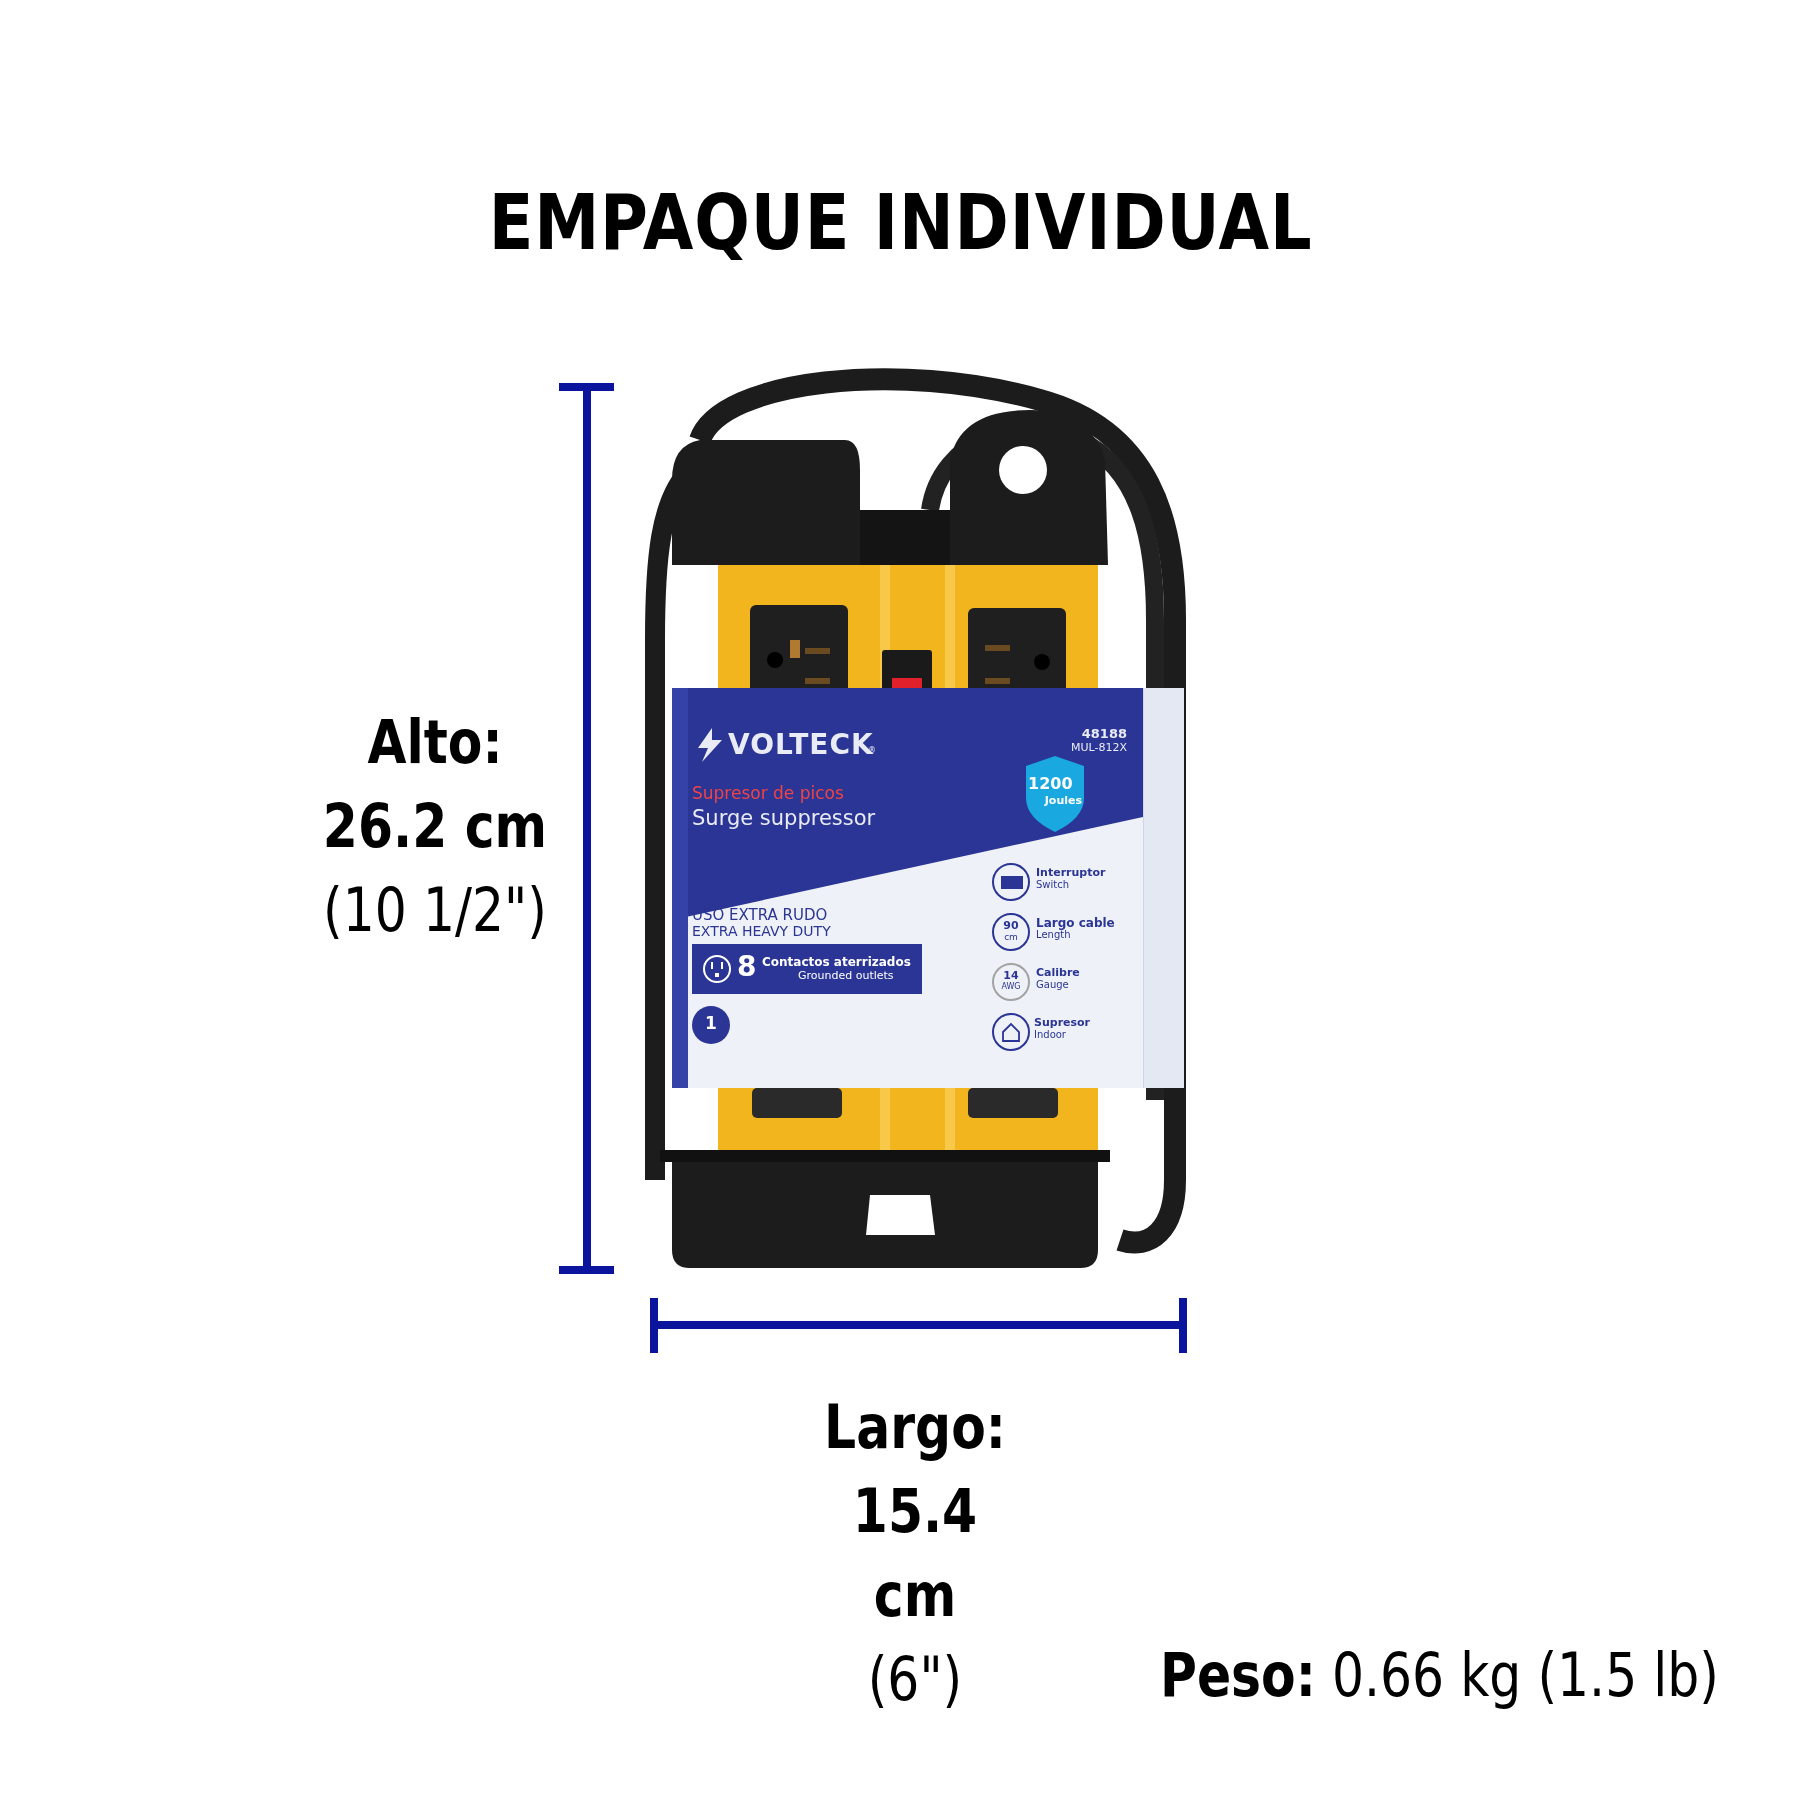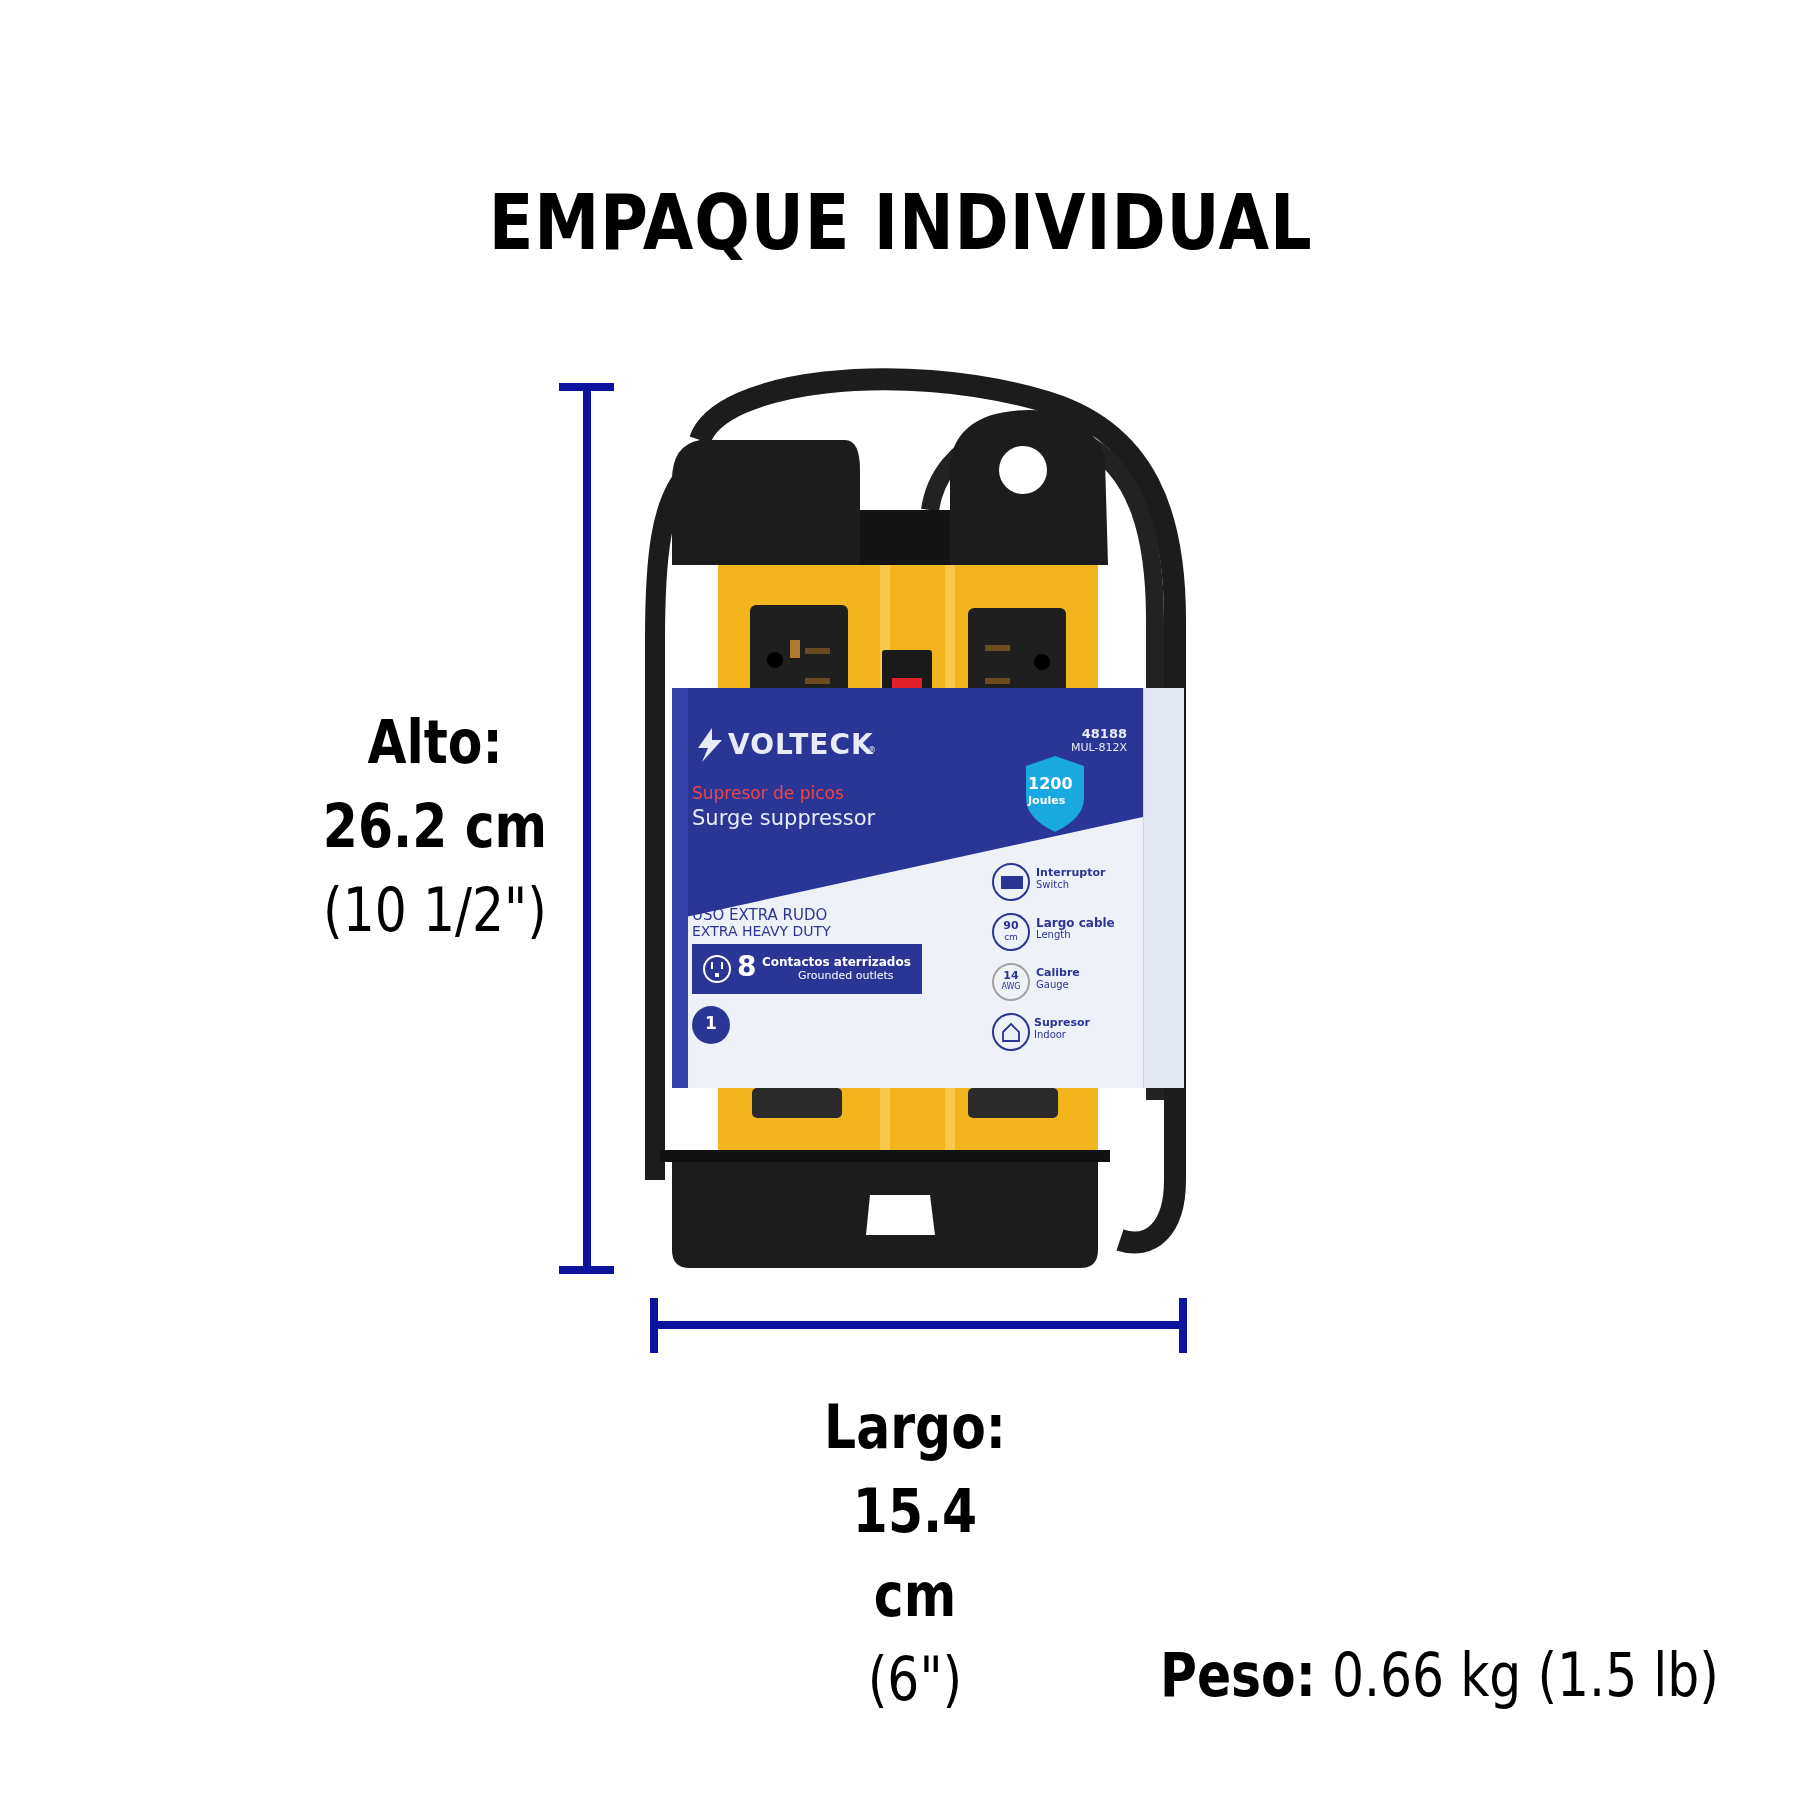--- a/index.html
+++ b/index.html
@@ -106,21 +106,21 @@
   <div class="t" style="right:57px;top:38px;font-size:13px;font-weight:bold;color:#e9ecf6;">48188</div>
   <div class="t" style="right:57px;top:53px;font-size:11px;color:#e9ecf6;">MUL-812X</div>
 
   <div class="t" style="left:20px;top:95px;font-size:17px;color:#ef4444;">Supresor de picos</div>
   <div class="t" style="left:20px;top:118px;font-size:21px;color:#e9ecf6;text-align:center;">Surge suppressor</div>
 
   <svg style="position:absolute;left:350px;top:66px;" width="66" height="80" viewBox="0 0 66 80">
     <path d="M33 2 L62 12 L62 44 Q62 64 33 78 Q4 64 4 44 L4 12 Z" fill="#1aa8e0"></path>
   </svg>
   <div class="t" style="left:356px;top:86px;width:54px;text-align:left;font-size:16px;font-weight:bold;color:#fff;">1200</div>
-  <div class="t" style="left:356px;top:106px;width:54px;text-align:left;font-size:11px;font-weight:bold;color:#fff;">Joules</div>
+  <div class="t" style="left:356px;top:106px;width:54px;text-align:right;font-size:11px;font-weight:bold;color:#fff;">Joules</div>
 
   <div class="t" style="left:20px;top:218px;font-size:15px;font-weight:normal;color:#2b3595;">USO EXTRA RUDO</div>
   <div class="t" style="left:20px;top:235px;font-size:14px;color:#2b3595;">EXTRA HEAVY DUTY</div>
 
   <div style="position:absolute;left:20px;top:256px;width:230px;height:50px;background:#2b3595;">
     <svg style="position:absolute;left:10px;top:10px;" width="30" height="30" viewBox="0 0 30 30">
       <circle cx="15" cy="15" r="13" fill="none" stroke="#fff" stroke-width="2"></circle>
       <rect x="9" y="8" width="2" height="7" fill="#fff"></rect>
         <rect x="19" y="8" width="2" height="7" fill="#fff"></rect>
       <rect x="13" y="19" width="4" height="4" fill="#fff"></rect>

